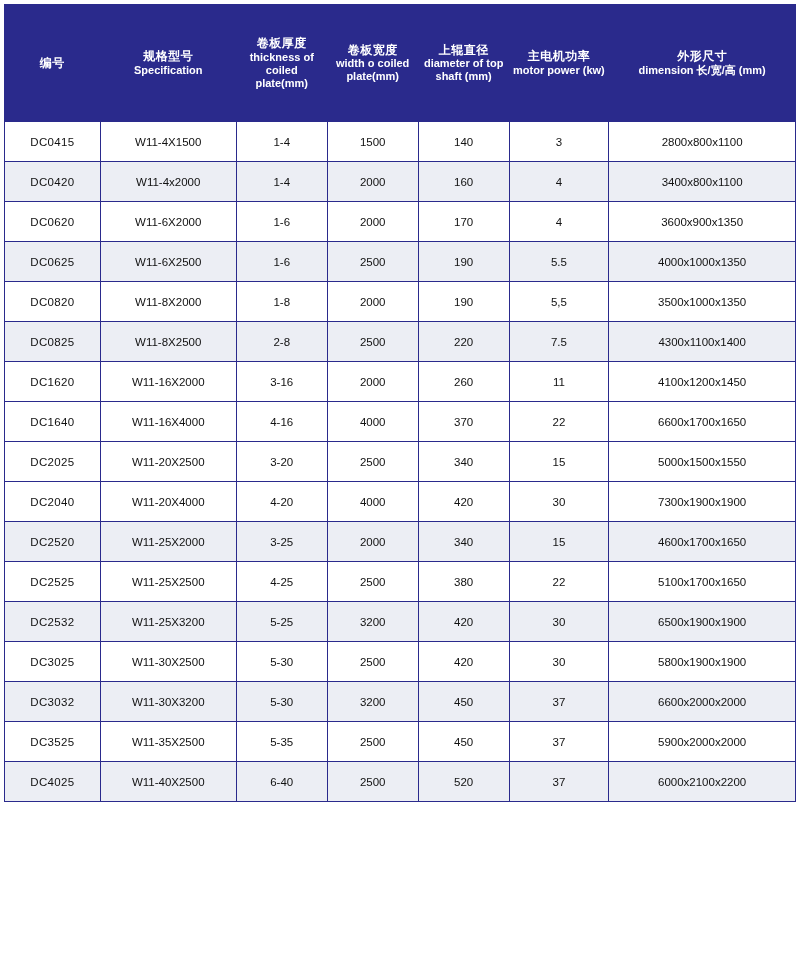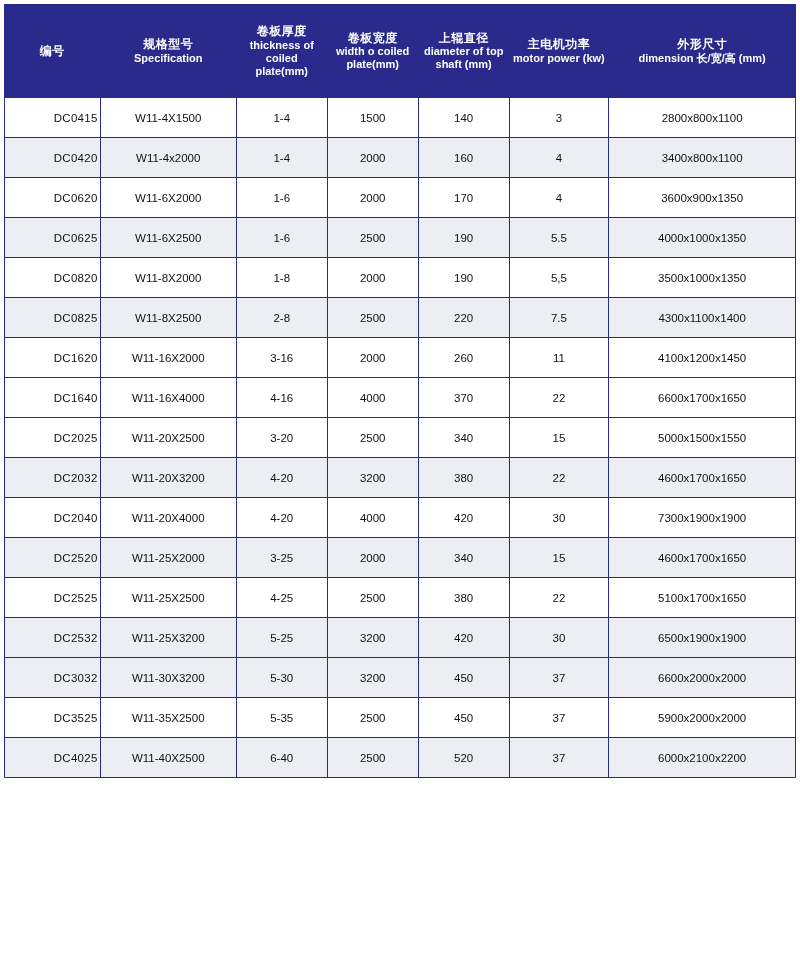--- a/index.html
+++ b/index.html
@@ -31,21 +31,21 @@
     border: 1px solid #2a2a8c;
     text-align: center;
     vertical-align: middle;
   }
   thead th {
     background: #2a2a8c;
     color: #ffffff;
     font-size: 11.5px;
     font-weight: bold;
     line-height: 1.18;
-    padding: 10px 2px;
+    padding: 22px 2px;
     height: 72px;
     border: 1px solid #2a2a8c;
   }
   thead th .cn {
     display: block;
     font-size: 12px;
     letter-spacing: 0.5px;
   }
   thead th .en {
     display: block;
@@ -56,21 +56,20 @@
     height: 35px;
     padding: 2px 2px;
     color: #111111;
     background: #ffffff;
   }
   tbody tr.alt td {
     background: #eceef4;
   }
   tbody td.code {
     letter-spacing: 0.3px;
-    text-align: right;
   }
 </style>
 </head>
 <body>
 
 <div class="sheet">
   <table class="spec">
     <colgroup>
       <col style="width:12.1%">
         <col style="width:17.2%">
@@ -186,29 +185,20 @@
         </tr>
         <tr>
           <td class="code">DC2025</td>
           <td>W11-20X2500</td>
           <td>3-20</td>
           <td>2500</td>
           <td>340</td>
           <td>15</td>
           <td>5000x1500x1550</td>
         </tr>
-        <tr class="alt">
-          <td class="code">DC2032</td>
-          <td>W11-20X3200</td>
-          <td>4-20</td>
-          <td>3200</td>
-          <td>380</td>
-          <td>22</td>
-          <td>4600x1700x1650</td>
-        </tr>
         <tr>
           <td class="code">DC2040</td>
           <td>W11-20X4000</td>
           <td>4-20</td>
           <td>4000</td>
           <td>420</td>
           <td>30</td>
           <td>7300x1900x1900</td>
         </tr>
         <tr class="alt">
@@ -231,20 +221,29 @@
         </tr>
         <tr class="alt">
           <td class="code">DC2532</td>
           <td>W11-25X3200</td>
           <td>5-25</td>
           <td>3200</td>
           <td>420</td>
           <td>30</td>
           <td>6500x1900x1900</td>
         </tr>
+        <tr>
+          <td class="code">DC3025</td>
+          <td>W11-30X2500</td>
+          <td>5-30</td>
+          <td>2500</td>
+          <td>420</td>
+          <td>30</td>
+          <td>5800x1900x1900</td>
+        </tr>
         <tr class="alt">
           <td class="code">DC3032</td>
           <td>W11-30X3200</td>
           <td>5-30</td>
           <td>3200</td>
           <td>450</td>
           <td>37</td>
           <td>6600x2000x2000</td>
         </tr>
         <tr>

